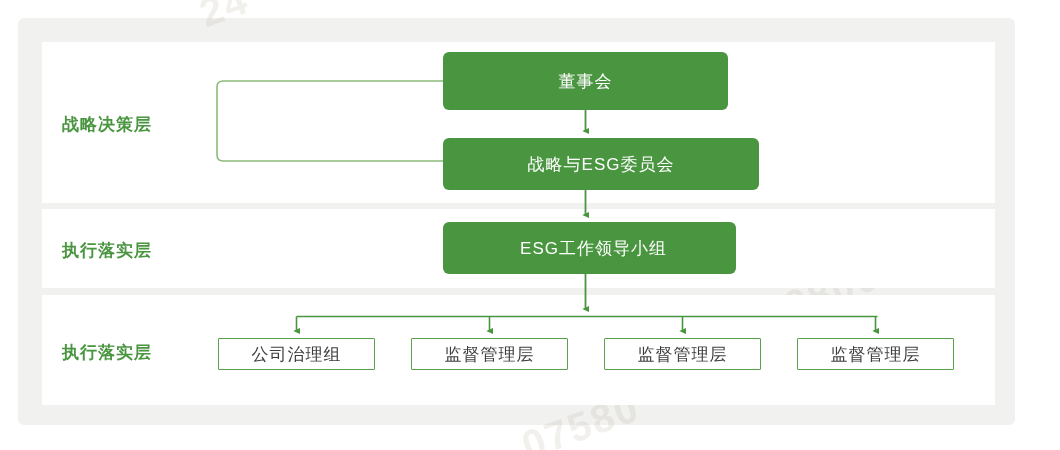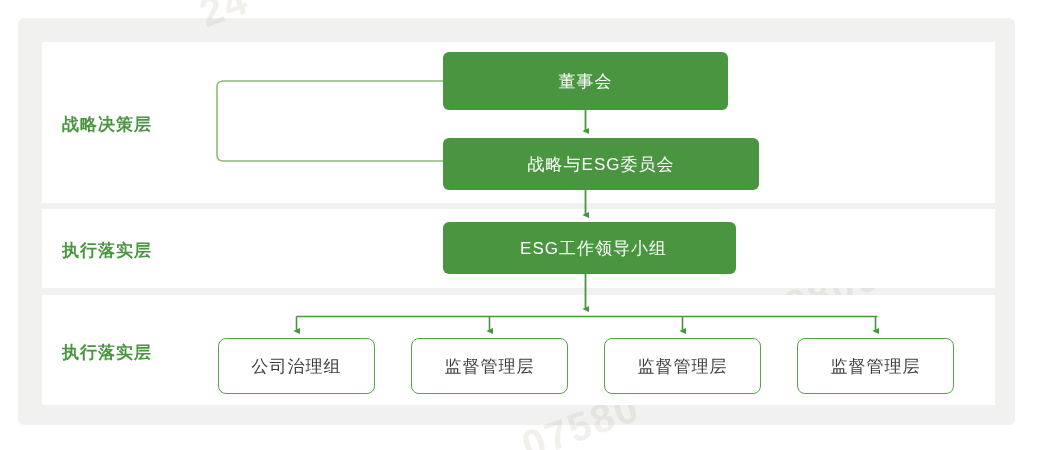--- a/index.html
+++ b/index.html
@@ -68,24 +68,24 @@
   }
   #node-board      { left: 443px; top: 52px;  width: 285px; height: 58px; }
   #node-committee  { left: 443px; top: 138px; width: 316px; height: 52px; }
   #node-leadgroup  { left: 443px; top: 222px; width: 285px; height: 52px; padding-left: 8px; }
 
   
   .node-outline {
     position: absolute;
     top: 338px;
     width: 157px;
-    height: 56px;
+    height: 32px;
     background: #ffffff;
     border: 1.6px solid #59a14a;
-    border-radius: 8px;
+    border-radius: 1px;
     color: #3d3d3d;
     font-size: 17px;
     letter-spacing: 1px;
     display: flex;
     align-items: center;
     justify-content: center;
     white-space: nowrap;
     box-sizing: border-box;
   }
   #node-team-0 { left: 218px; }

